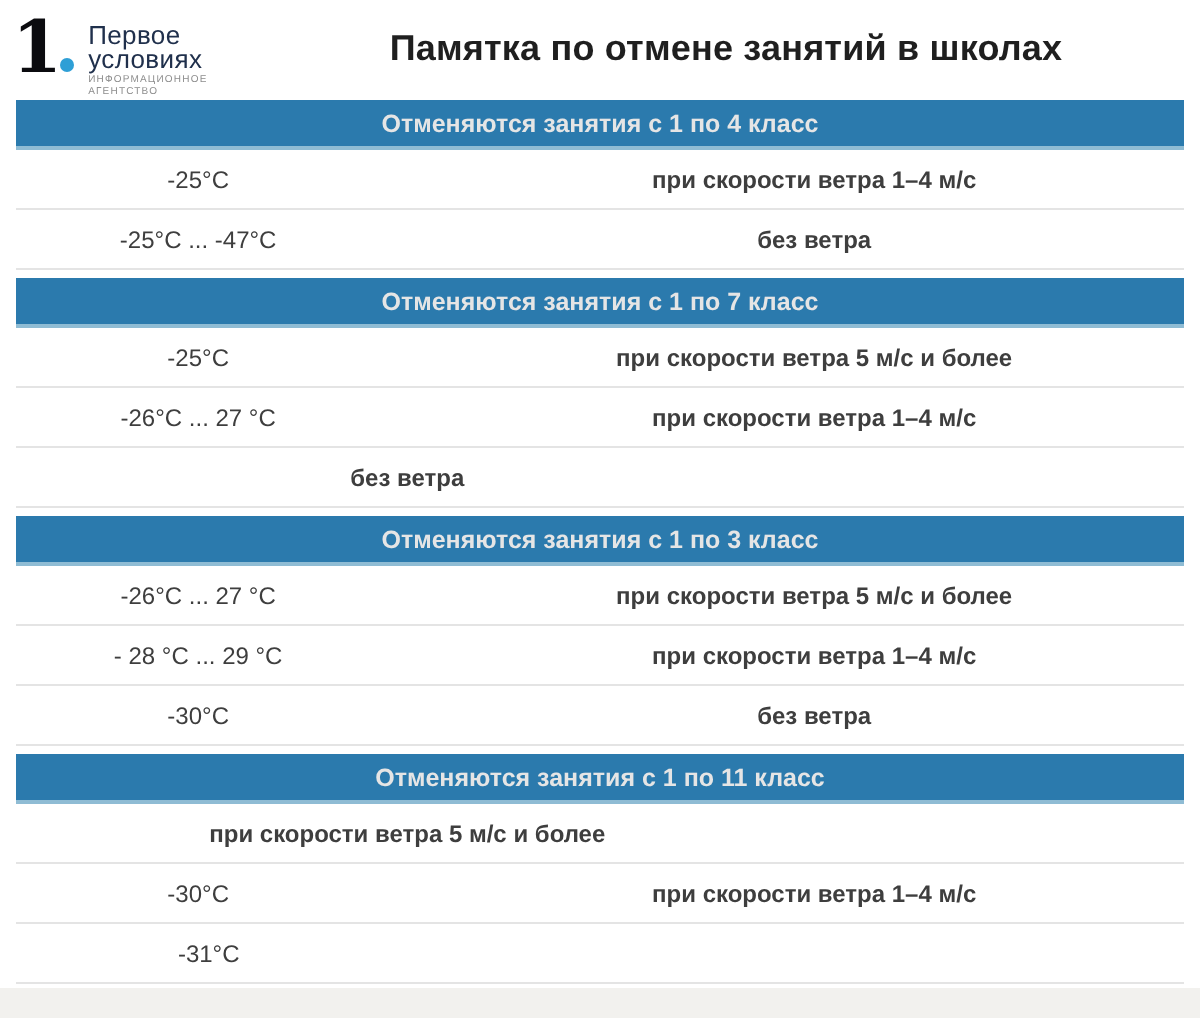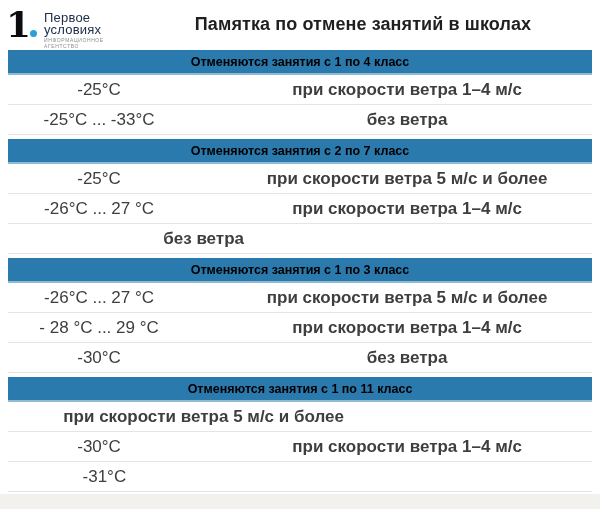--- a/index.html
+++ b/index.html
@@ -36,28 +36,28 @@
   .title{
     flex:1;text-align:center;font-size:18px;font-weight:bold;color:#1f1f1f;
     padding-top:7px;letter-spacing:.1px;
   }
   
   .content{margin:0 8px;flex:0 0 auto;}
   .band{
     margin-top:4px;
     background:var(--band-blue);
     border-bottom:2px solid var(--band-blue-border);
-    color:#000000;font-weight:bold;font-size:12.5px;
+    color:#e5e5e5;font-weight:bold;font-size:12.5px;
     text-align:center;padding:5px 0 4px;
   }
   .section:first-child .band{margin-top:0;}
   .row{
     display:flex;align-items:center;height:30px;
     border-bottom:1px solid var(--divider);
-    font-size:17px;color:var(--row-text);
+    font-size:12px;color:var(--row-text);
     background:#fff;
     gap:32px;
   }
   .row .temp{width:33%;text-align:center;}
   .row .cond{width:67%;text-align:center;font-weight:bold;}
   .bottom-strip{flex:1;background:#f2f1ee;margin-top:2px;}
 </style>
 </head>
 <body>
 
@@ -83,28 +83,28 @@
   <div class="content" id="sections-root">
   <section class="section">
     <div class="band">Отменяются занятия с 1 по 4 класс</div>
     <div class="rows">
   <div class="row">
     <div class="temp">-25°C</div>
     <div class="cond">при скорости ветра 1–4 м/с</div>
   </div>
 
   <div class="row">
-    <div class="temp">-25°C ... -33°C</div>
+    <div class="temp">-25°C ... -47°C</div>
     <div class="cond">без ветра</div>
   </div>
 </div>
   </section>
 
   <section class="section">
-    <div class="band">Отменяются занятия с 2 по 7 класс</div>
+    <div class="band">Отменяются занятия с 1 по 7 класс</div>
     <div class="rows">
   <div class="row">
     <div class="temp">-25°C</div>
     <div class="cond">при скорости ветра 5 м/с и более</div>
   </div>
 
   <div class="row">
     <div class="temp">-26°C ... 27 °C</div>
     <div class="cond">при скорости ветра 1–4 м/с</div>
   </div>

